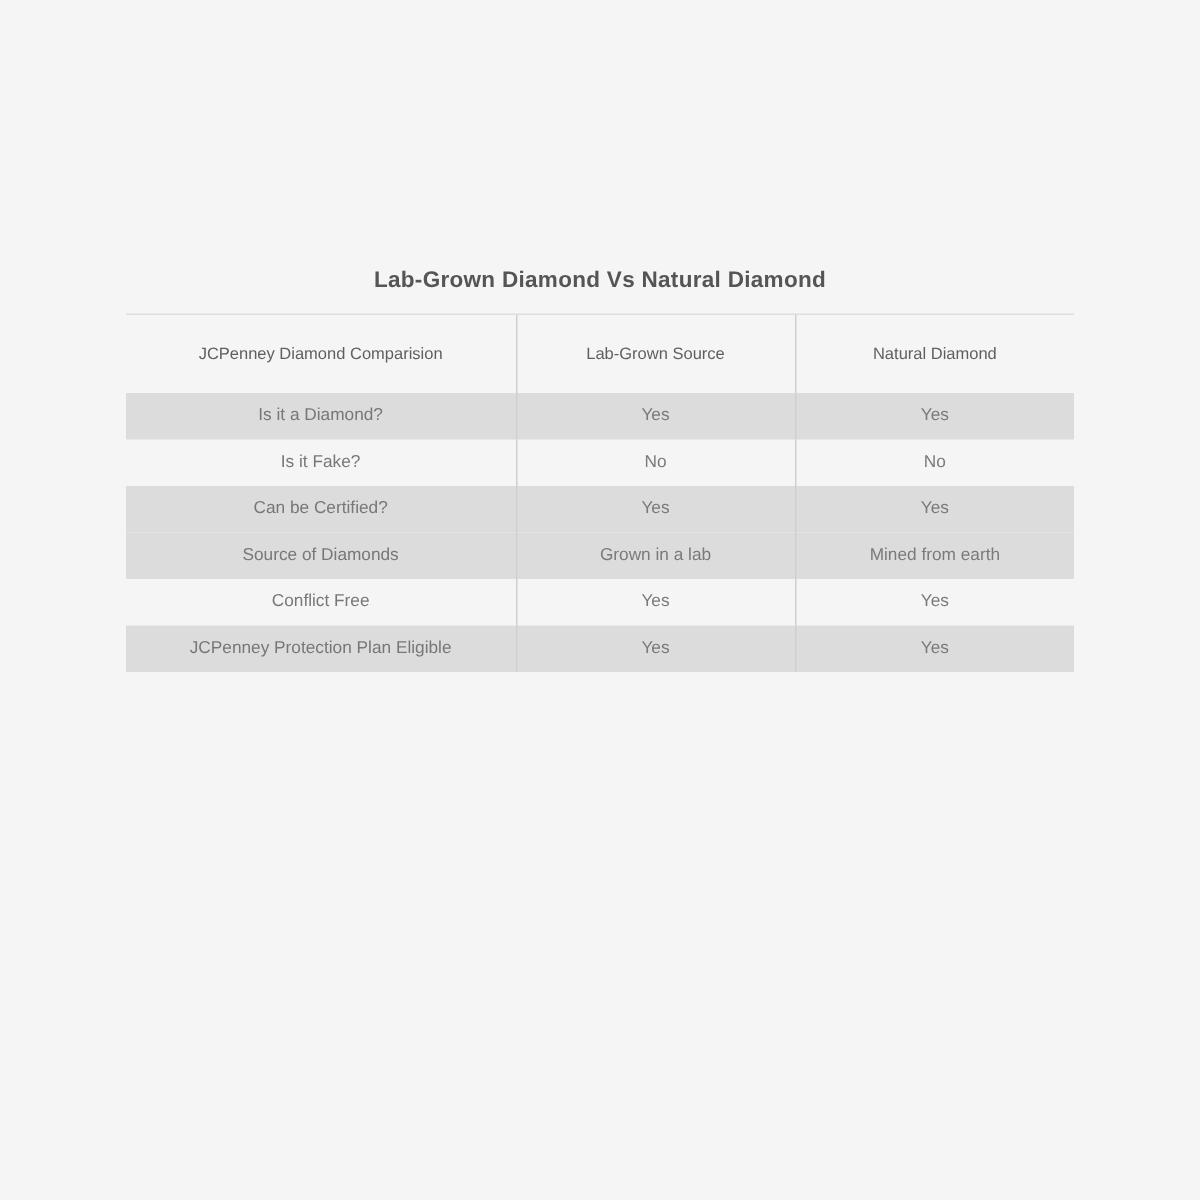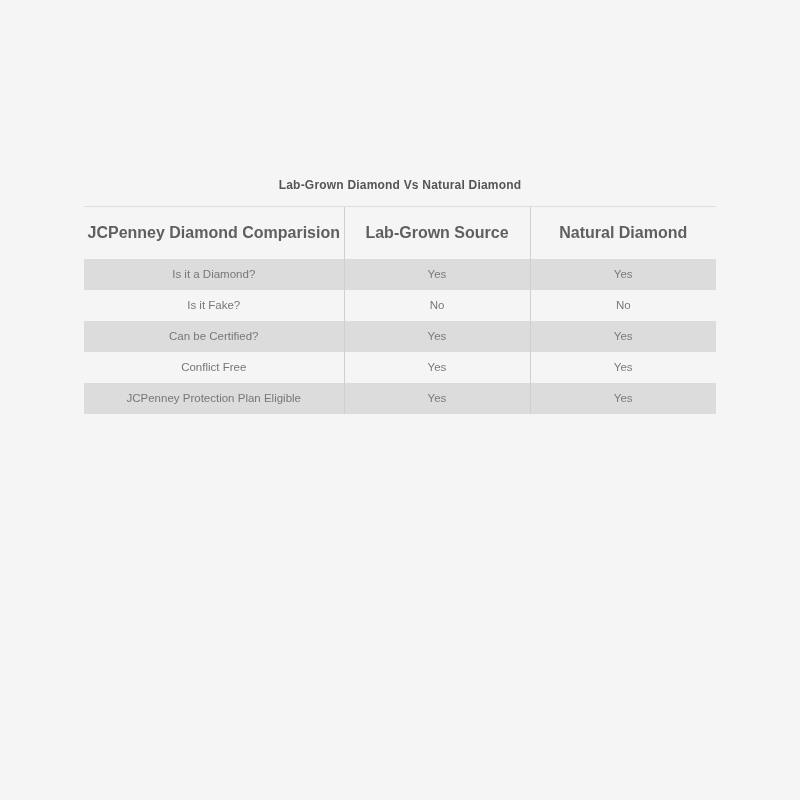--- a/index.html
+++ b/index.html
@@ -24,21 +24,21 @@
 
   .comparison-wrap {
     position: absolute;
     left: 84px;
     top: 178px;
     width: 632px;
   }
 
   .title {
     text-align: center;
-    font-size: 12px;
+    font-size: 15px;
     font-weight: bold;
     color: #555555;
     letter-spacing: 0.2px;
     padding-bottom: 14px;
     border-bottom: 1px solid #dedede;
   }
 
   table.compare {
     width: 632px;
     border-collapse: collapse;
@@ -56,23 +56,23 @@
     font-size: 11.5px;
     font-weight: normal;
     color: #7a7a7a;
     padding: 0;
     height: 31px;
     vertical-align: middle;
     line-height: 1.3;
   }
 
   table.compare thead th {
-    font-weight: bold;
+    font-weight: normal;
     color: #5f5f5f;
-    font-size: 16px;
+    font-size: 11px;
     height: 52px;
     background: transparent;
   }
 
   table.compare tbody tr.shaded td {
     background: #dcdcdc;
   }
   table.compare tbody tr.plain td {
     background: transparent;
     text-align: center;
@@ -130,20 +130,25 @@
           <td class="col3">No</td>
         </tr>
 
         <tr class="shaded">
           <td class="col1">Can be Certified?</td>
           <td class="col2">Yes</td>
           <td class="col3">Yes</td>
         </tr>
 
 
+        <tr class="shaded">
+          <td class="col1">Source of Diamonds</td>
+          <td class="col2">Grown in a lab</td>
+          <td class="col3">Mined from earth</td>
+        </tr>
 
         <tr class="plain">
           <td class="col1">Conflict Free</td>
           <td class="col2">Yes</td>
           <td class="col3">Yes</td>
         </tr>
 
         <tr class="shaded">
           <td class="col1">JCPenney Protection Plan Eligible</td>
           <td class="col2">Yes</td>

